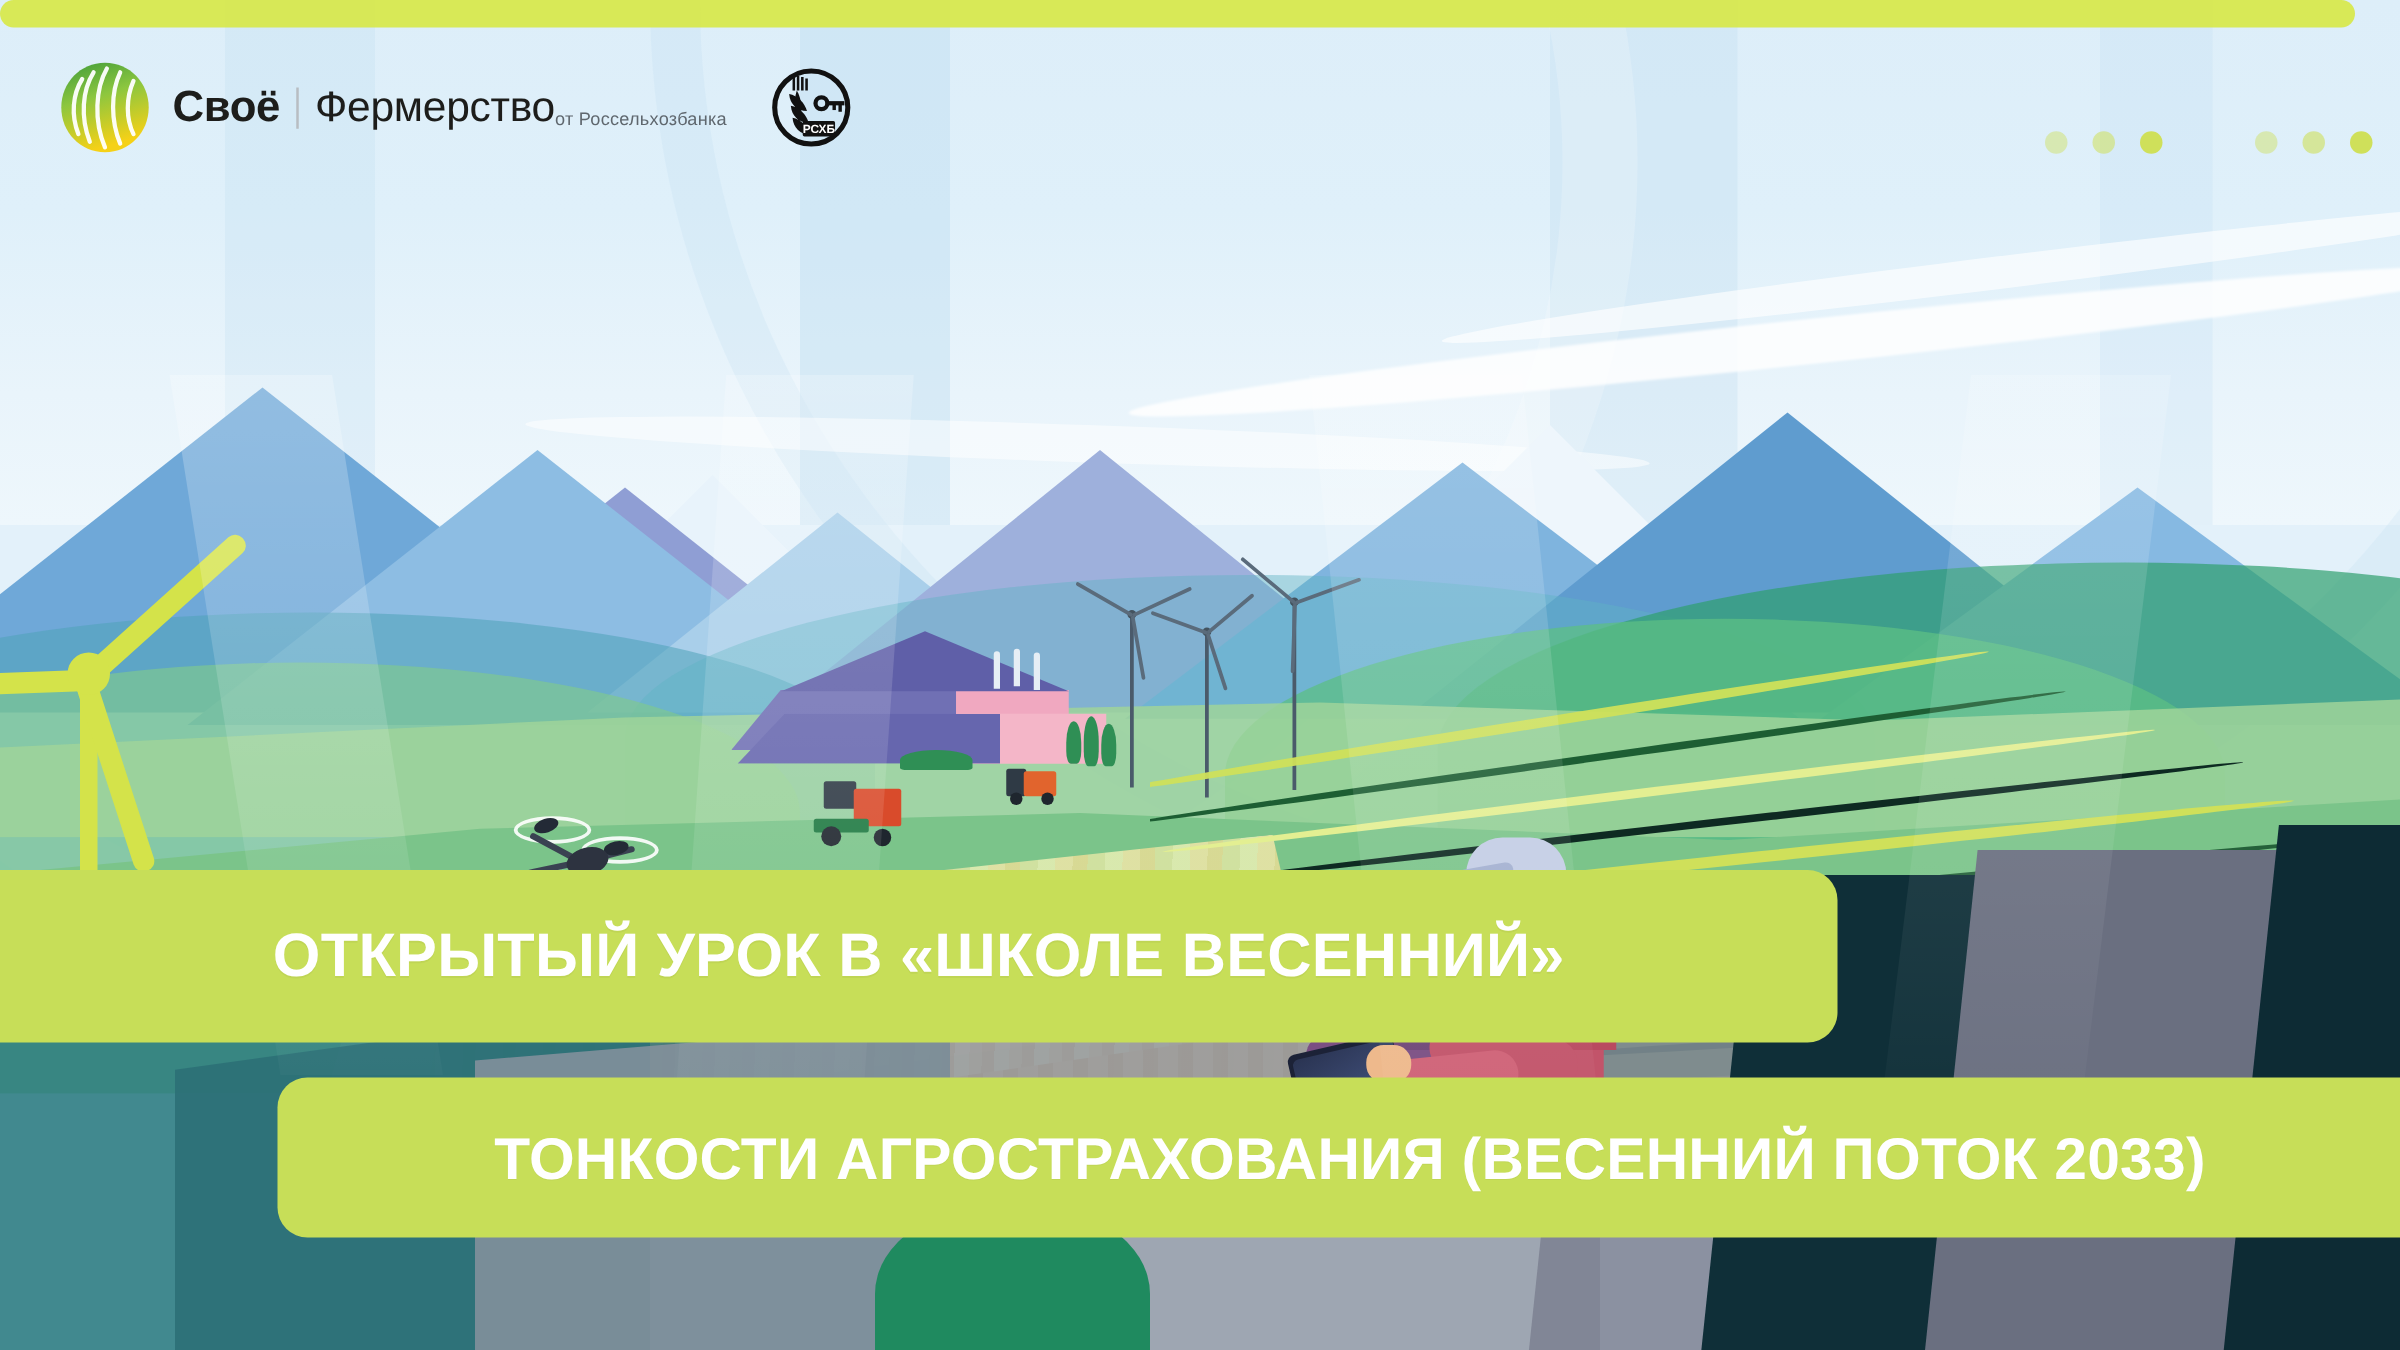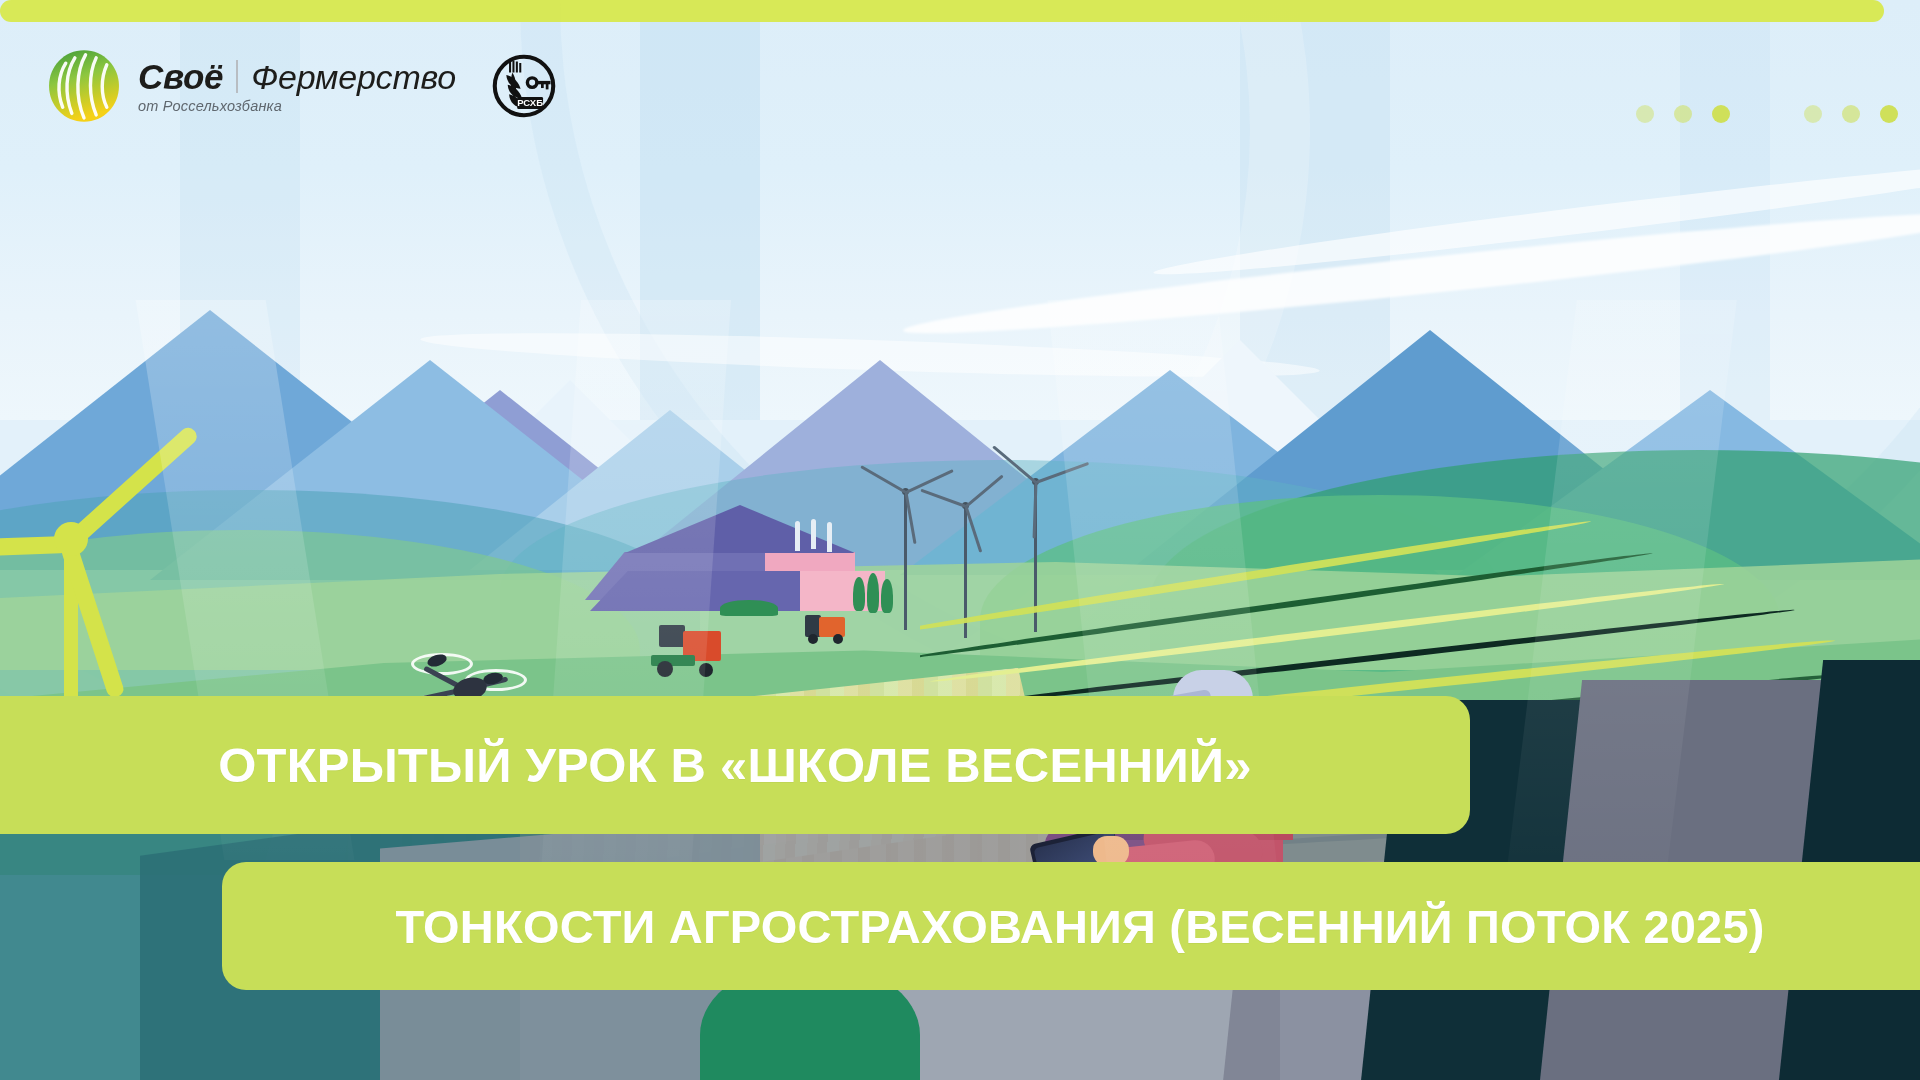--- a/index.html
+++ b/index.html
@@ -229,26 +229,26 @@
 
   
   .dots{position:absolute;right:22px;top:105px;display:flex;align-items:center;gap:20px;}
   .dotgrp{display:flex;align-items:center;gap:20px;}
   .dot{width:18px;height:18px;border-radius:50%;background:#cfe05a;}
 
   
   .logos{position:absolute;left:46px;top:48px;display:flex;align-items:center;gap:34px;}
   .logo-svoe{display:flex;align-items:center;gap:16px;}
   .logo-mark{width:76px;height:76px;flex:none;}
-  .logo-txt{display:flex;flex-direction:column;line-height:1;font-style:italic;}
+  .logo-txt{display:flex;flex-direction:row;line-height:1;}
   .logo-row{display:flex;align-items:baseline;gap:13px;}
   .logo-bold{font-size:35px;font-weight:bold;color:#1d1d1b;letter-spacing:-.3px;}
   .logo-div{width:2px;height:33px;background:#b8bdc2;align-self:center;}
   .logo-light{font-size:34px;font-weight:400;color:#1d1d1b;letter-spacing:-.2px;}
-  .logo-sub{margin-top:5px;font-size:14.5px;color:#5f676e;letter-spacing:.2px;}
+  .logo-sub{margin-top:21px;font-size:14.5px;color:#5f676e;letter-spacing:.2px;}
 
   .logo-rshb{display:flex;align-items:center;gap:14px;}
   .rshb-mark{width:68px;height:68px;flex:none;}
   .rshb-txt{font-size:31px;font-weight:bold;color:#1d1d1b;letter-spacing:-.4px;white-space:nowrap;}
 
   
   .title-bar{
     position:absolute;background:#c7de58;display:flex;align-items:center;
   }
   .bar1{left:-40px;top:696px;width:1510px;height:138px;
@@ -510,19 +510,19 @@
       <span class="dot" style="opacity:.6"></span>
       <span class="dot" style="opacity:1"></span>
     </div>
   </div>
 
   <div class="title-bar bar1">
     <span class="txt t1">ОТКРЫТЫЙ УРОК В «ШКОЛЕ ВЕСЕННИЙ»</span>
   </div>
 
   <div class="title-bar bar2">
-    <span class="txt t2">ТОНКОСТИ АГРОСТРАХОВАНИЯ (ВЕСЕННИЙ ПОТОК 2025)</span>
+    <span class="txt t2">ТОНКОСТИ АГРОСТРАХОВАНИЯ (ВЕСЕННИЙ ПОТОК 2033)</span>
   </div>
 
   <div class="bar3"></div>
   <div class="bar4"></div>
 
 </div>
 
 </body></html>

